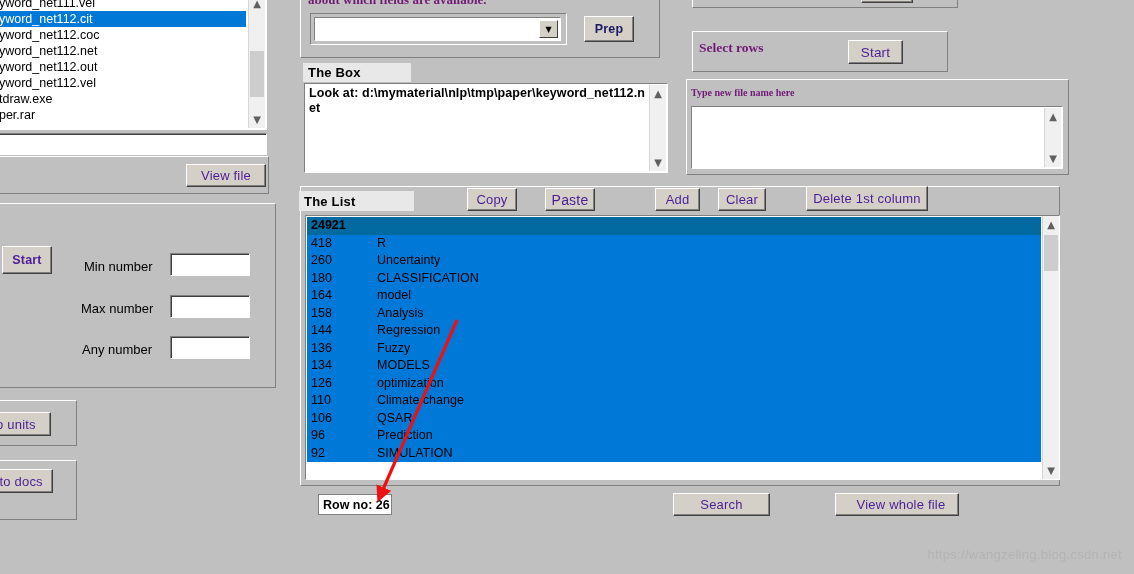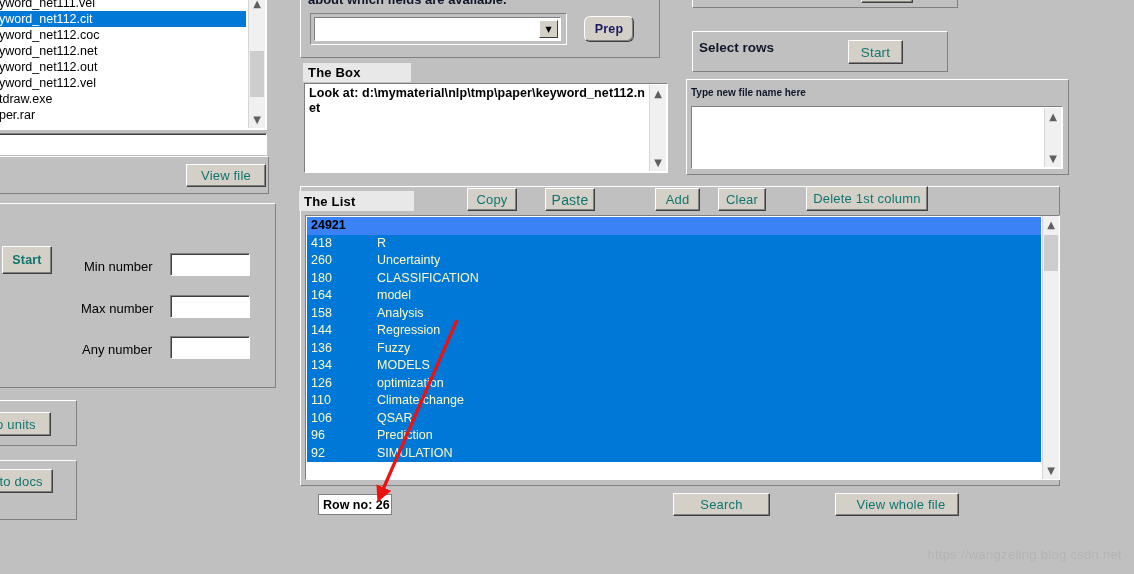--- a/index.html
+++ b/index.html
@@ -46,42 +46,42 @@
     border-right: 1px solid #404040;
     border-bottom: 1px solid #404040;
     box-shadow: inset -1px -1px 0 #808080;
     box-sizing: border-box;
     display: flex;
     align-items: center;
     justify-content: center;
     font-family: "Liberation Sans", sans-serif;
     font-size: 12.5px;
     font-weight: 700;
-    color: #0f766e;
+    color: #4c1d95;
     cursor: default;
     user-select: none;
     white-space: nowrap;
     letter-spacing: 0.2px;
   }
   .field {
     position: absolute;
     background: #ffffff;
     border-top: 1px solid #808080;
     border-left: 1px solid #808080;
     border-right: 1px solid #ffffff;
     border-bottom: 1px solid #ffffff;
     box-shadow: inset 1px 1px 0 #404040;
     box-sizing: border-box;
   }
   .lbl {
     position: absolute;
     white-space: nowrap;
-    font-family: Liberation Sans, sans-serif;
-    font-weight: 700;
-    color: #0f172a;
+    font-family: Liberation Serif, serif;
+    font-weight: 700;
+    color: #701a75;
     user-select: none;
   }
   .lbl-plain {
     position: absolute;
     white-space: nowrap;
     font-family: "Liberation Sans", sans-serif;
     font-weight: 400;
     color: #000;
     user-select: none;
   }
@@ -188,27 +188,27 @@
     user-select: none;
     display: flex;
   }
   .tl-row .c1 {
     width: 70px;
     padding-left: 4px;
     box-sizing: border-box;
   }
   .tl-row .c2 { flex: 1; }
   .tl-row.head {
-    background: #3b82f6;
+    background: #0369a1;
     color: #000;
     font-weight: 700;
   }
   .tl-row.sel {
     background: #0078d7;
-    color: #fef9c3;
+    color: #000000;
   }
 
   
   .txtarea {
     position: absolute;
     background: #ffffff;
     border-top: 1px solid #808080;
     border-left: 1px solid #808080;
     border-right: 1px solid #ffffff;
     border-bottom: 1px solid #ffffff;
@@ -334,21 +334,21 @@
 
 <div class="panel" style="left:300px; top:-26px; width:360px; height:84px;">
   <div class="lbl" style="left:7px; top:17px; font-size:13px;">about which fields are available.</div>
 
   <div class="panel-inset" style="left:9px; top:38px; width:257px; height:32px;">
     <div class="combo" style="left:3px; top:3px; width:247px; height:24px;">
       <div class="arrowbtn">▼</div>
     </div>
   </div>
 
-  <div class="btn" style="left:283px; top:41px; width:50px; height:26px; color:#1a1a5e;border-radius:6px;">Prep</div>
+  <div class="btn" style="left:283px; top:41px; width:50px; height:26px; color:#1a1a5e;">Prep</div>
 </div>
 
 <div class="caption-box" style="left:303px; top:63px; width:108px; height:19px;">The Box</div>
 <div class="txtarea" style="left:304px; top:83px; width:364px; height:90px;">
   <div class="content">Look at: d:\mymaterial\nlp\tmp\paper\keyword_net112.net</div>
   <div class="vscroll" style="right:1px; top:1px; bottom:1px;">
     <div class="arrow up">▲</div>
     <div class="arrow down">▼</div>
   </div>
 </div>

